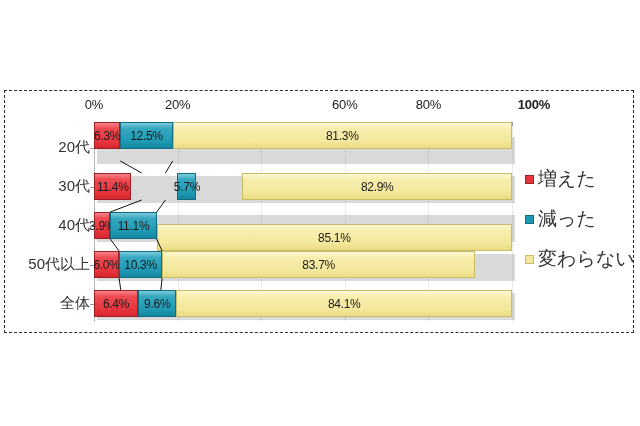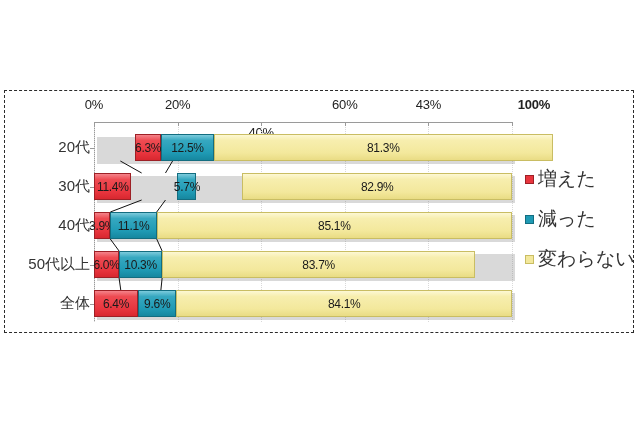--- a/index.html
+++ b/index.html
@@ -204,21 +204,21 @@
 </head>
 <body>
 
 <div id="chart-frame">
 
   <div id="tick-labels">
       <div class="tick-label" style="left: 89px;">0%</div>
       <div class="tick-label" style="left: 172.6px; text-align: right;">20%</div>
       <div class="tick-label" style="left: 256.2px; margin-top: 28px;">40%</div>
       <div class="tick-label" style="left: 339.8px;">60%</div>
-      <div class="tick-label" style="left: 423.4px;">43%</div>
+      <div class="tick-label" style="left: 423.4px;">80%</div>
       <div class="tick-label" style="left: 529px; font-weight: bold;">100%</div>
     </div>
 
   <div id="x-axis-line"></div>
   <div id="y-axis-line"></div>
   <div id="axis-decor">
       <div class="gridline" style="left: 89px;"></div>
       <div class="x-tick" style="left: 89px;"></div>
       <div class="gridline" style="left: 172.6px;"></div>
       <div class="x-tick" style="left: 172.6px;"></div>
@@ -240,21 +240,21 @@
   <div id="cat-labels">
       <div class="cat-label" style="top: 16px;">20代</div>
       <div class="cat-label" style="top: 55px;">30代</div>
       <div class="cat-label" style="top: 94px;">40代</div>
       <div class="cat-label" style="top: 133px;">50代以上</div>
       <div class="cat-label" style="top: 172px;">全体</div>
     </div>
 
   <div id="plot-area">
       <div class="bar-shadow" style="top: 15px; width: 418px;"></div>
-      <div class="bar-row" style="top: 12px; margin-left: 41px;">
+      <div class="bar-row" style="top: 0;">
         <div class="seg seg-red" style="width: 26.334px;">
           <span class="seg-label">6.3%</span>
         </div>
         <div class="seg seg-teal" style="width: 52.25px; padding-left: 32px;">
           <span class="seg-label">12.5%</span>
         </div>
         <div class="seg seg-yellow" style="width: 339.834px;">
           <span class="seg-label">81.3%</span>
         </div>
       </div>
@@ -271,21 +271,21 @@
         </div>
       </div>
       <div class="bar-shadow" style="top: 93px; width: 418px;"></div>
       <div class="bar-row" style="top: 90px;">
         <div class="seg seg-red" style="width: 16.302px;">
           <span class="seg-label">3.9%</span>
         </div>
         <div class="seg seg-teal" style="width: 46.398px;">
           <span class="seg-label">11.1%</span>
         </div>
-        <div class="seg seg-yellow" style="width: 355.718px;">
+        <div class="seg seg-yellow" style="width: 355.718px; margin-top: 12px;">
           <span class="seg-label">85.1%</span>
         </div>
       </div>
       <div class="bar-shadow" style="top: 132px; width: 418px;"></div>
       <div class="bar-row" style="top: 129px;">
         <div class="seg seg-red" style="width: 25.08px;">
           <span class="seg-label">6.0%</span>
         </div>
         <div class="seg seg-teal" style="width: 43.054px;">
           <span class="seg-label">10.3%</span>

